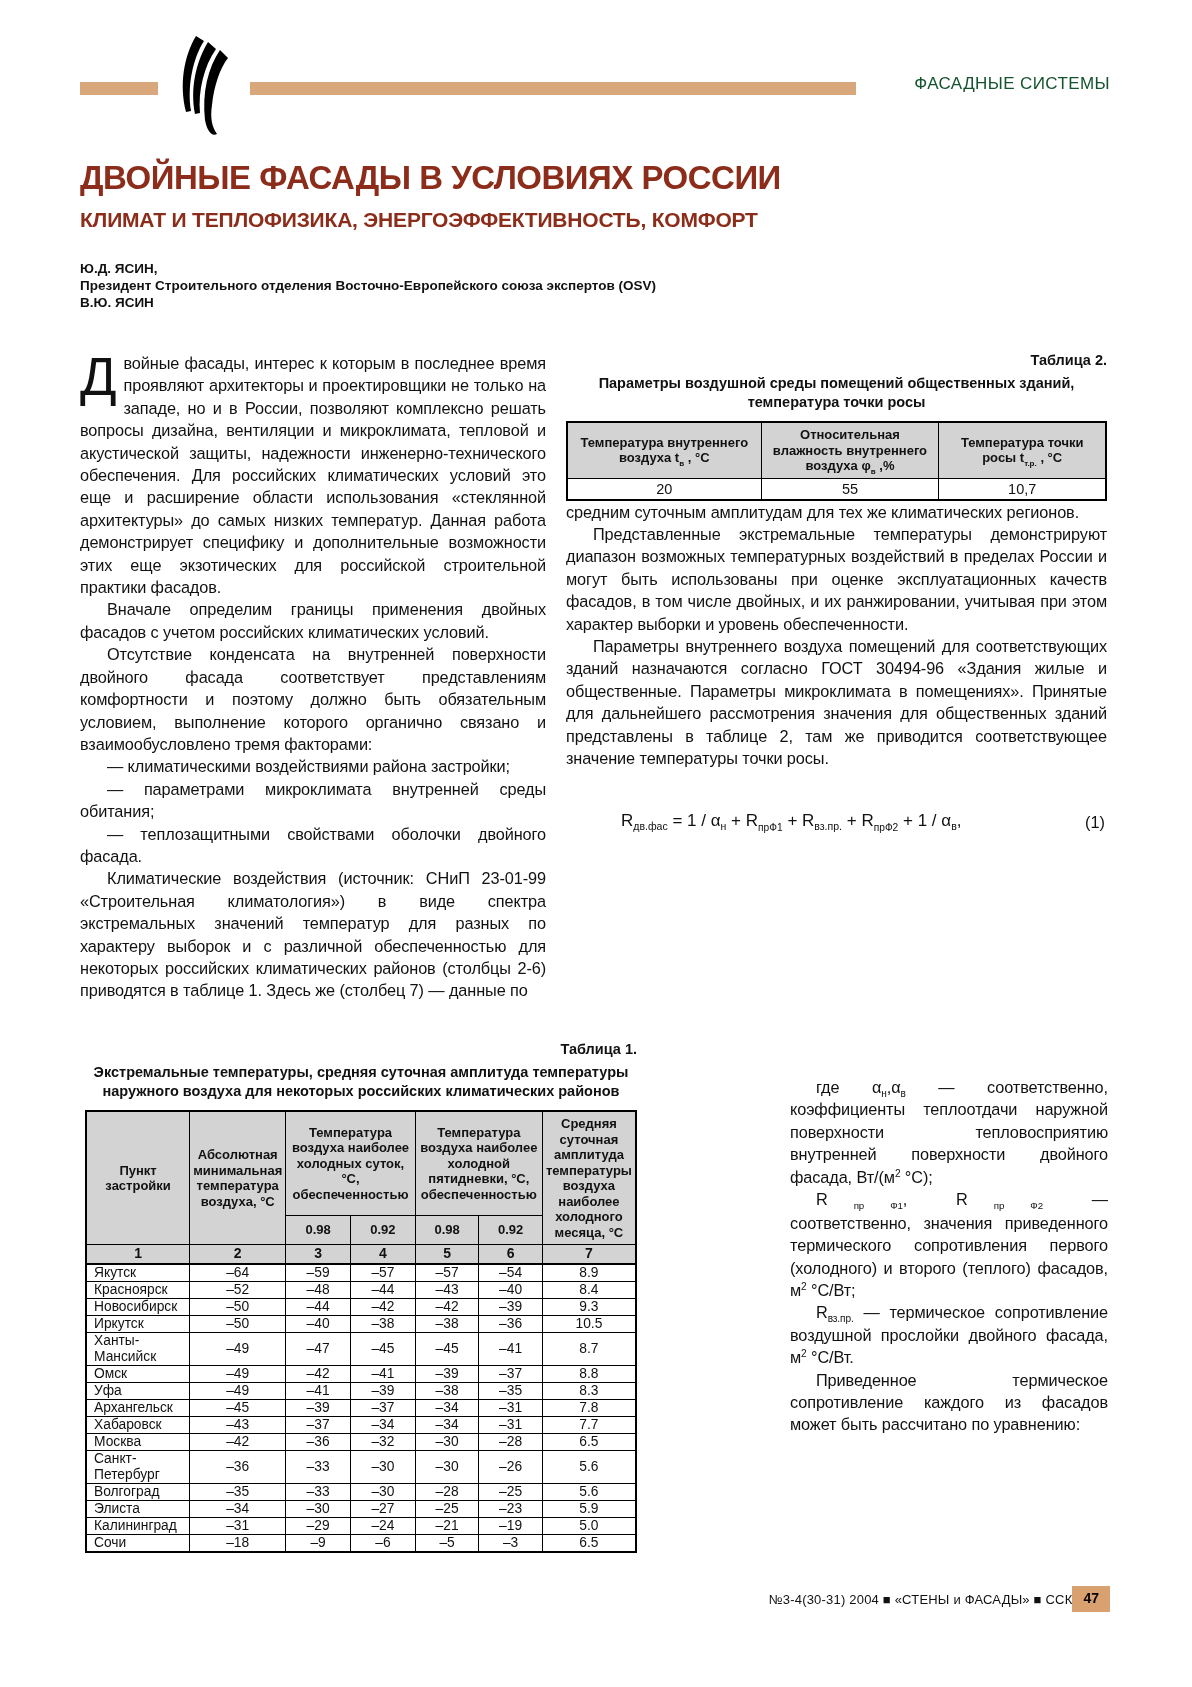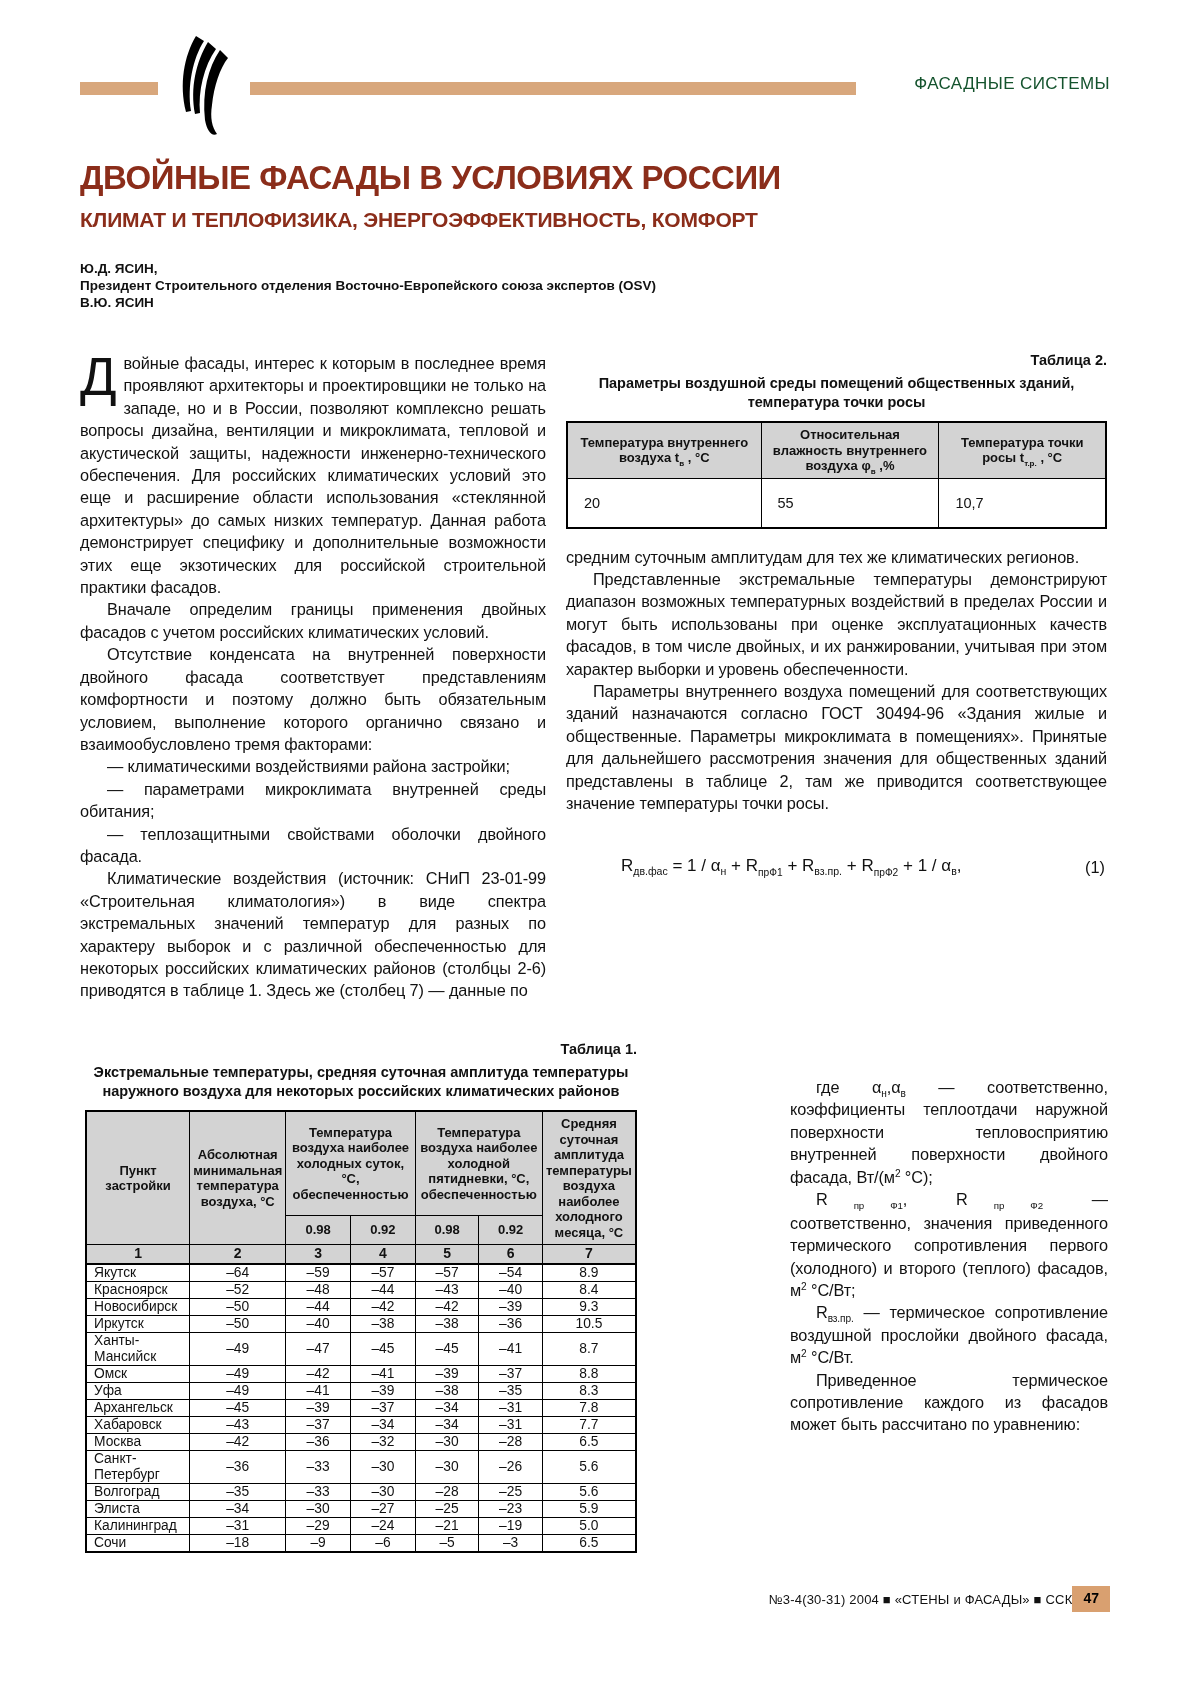--- a/index.html
+++ b/index.html
@@ -32,26 +32,26 @@
       line-height:1.05;text-align:left;}
   .ss span{display:block;}
 
   
   .tbl{border-collapse:collapse;width:100%;border:2px solid #000;}
   .tbl th,.tbl td{border:1px solid #000;}
   .tbl th{background:#d3d3d3;font-size:13px;line-height:15.5px;font-weight:bold;
           padding:4px 3px;text-align:center;vertical-align:middle;}
   .tbl-label{text-align:right;font-weight:bold;font-size:14.5px;}
   .tbl-caption{text-align:center;font-weight:bold;font-size:14.5px;line-height:19px;margin:6px 0 9px;}
-  .tbl2 td{font-size:14.5px;padding:16px;}
+  .tbl2 td{font-size:14.5px;text-align:center;padding:2px;}
   .tbl1 td{font-size:13.8px;line-height:16px;padding:0 2px;text-align:center;}
   .tbl1 td.city{text-align:left;padding-left:7px;}
   .tbl1 .numrow th{padding:1px 2px;font-size:14px;border-bottom:2px solid #000;}
 
-  .after-table{margin-top:17px;}
+  .after-table{}
   .equation{display:flex;justify-content:space-between;align-items:center;
             margin-top:42px;padding:0 2px 0 55px;font-size:17px;}
   .eq-num{font-size:16.3px;}
 
   
   .bottom-left{position:absolute;left:85px;top:1041px;width:552px;}
   .bottom-right{position:absolute;left:790px;top:1076px;width:318px;}
   .bottom-right p{text-indent:26px;}
 
   

